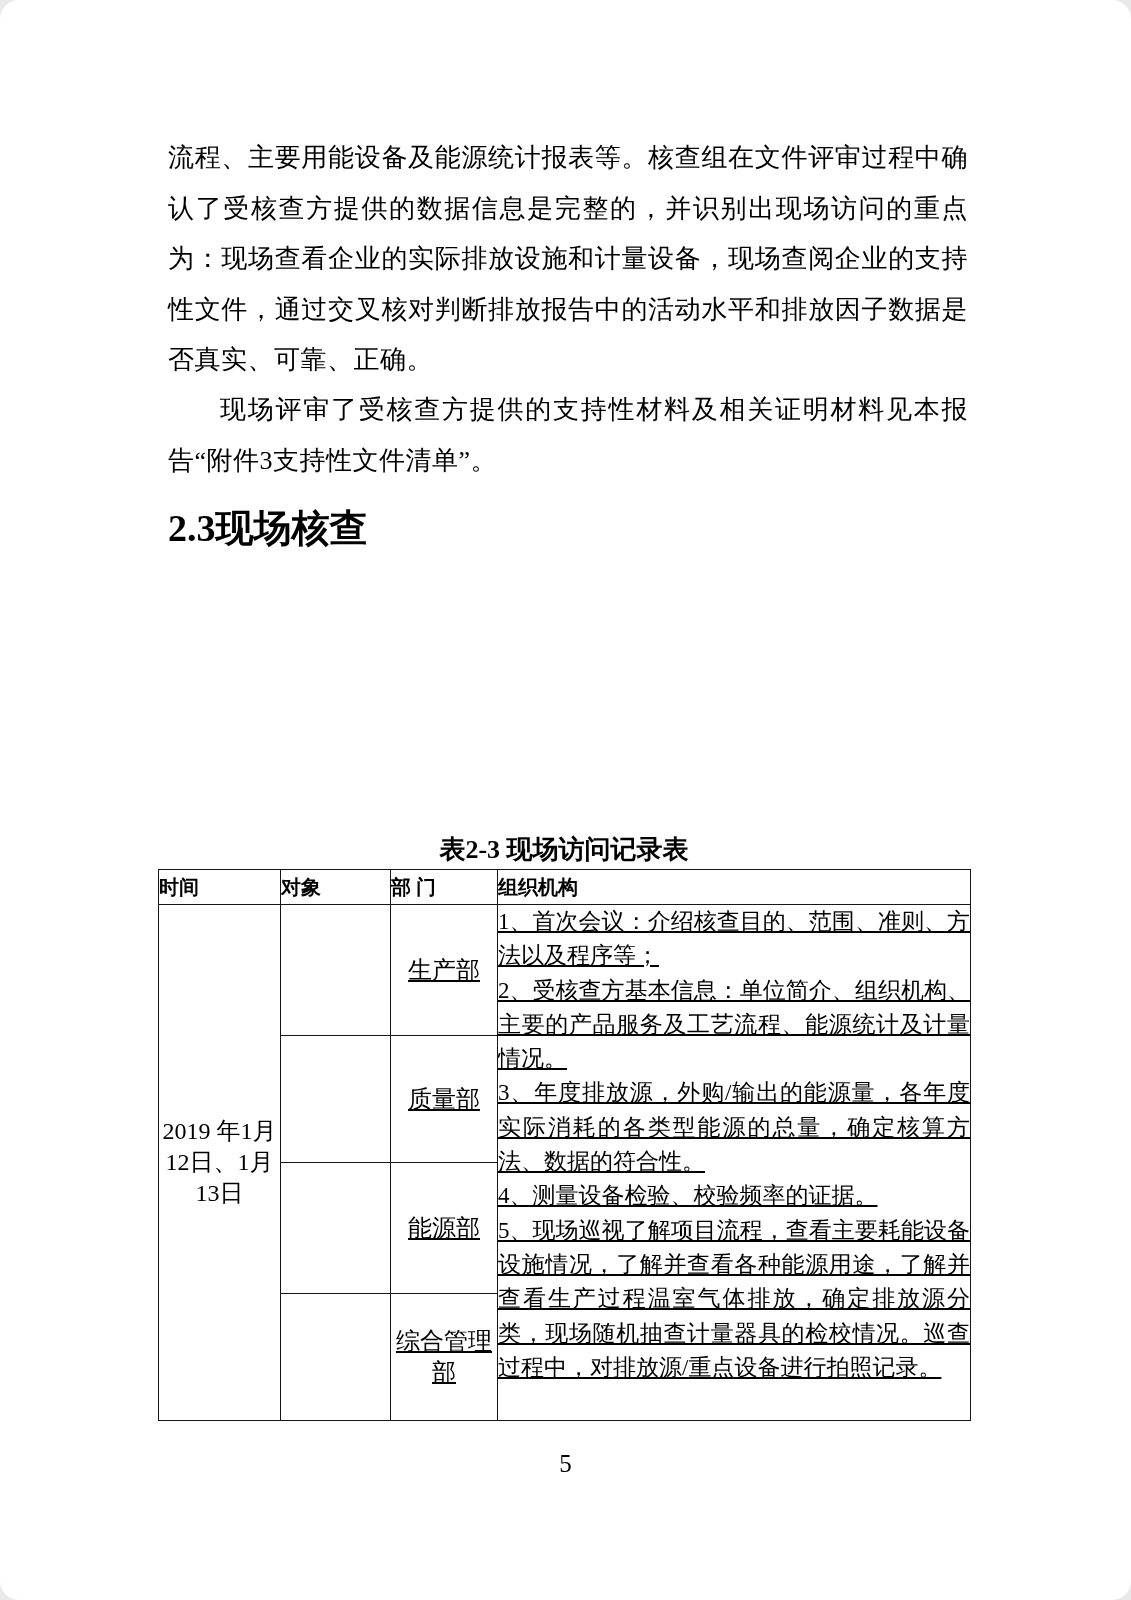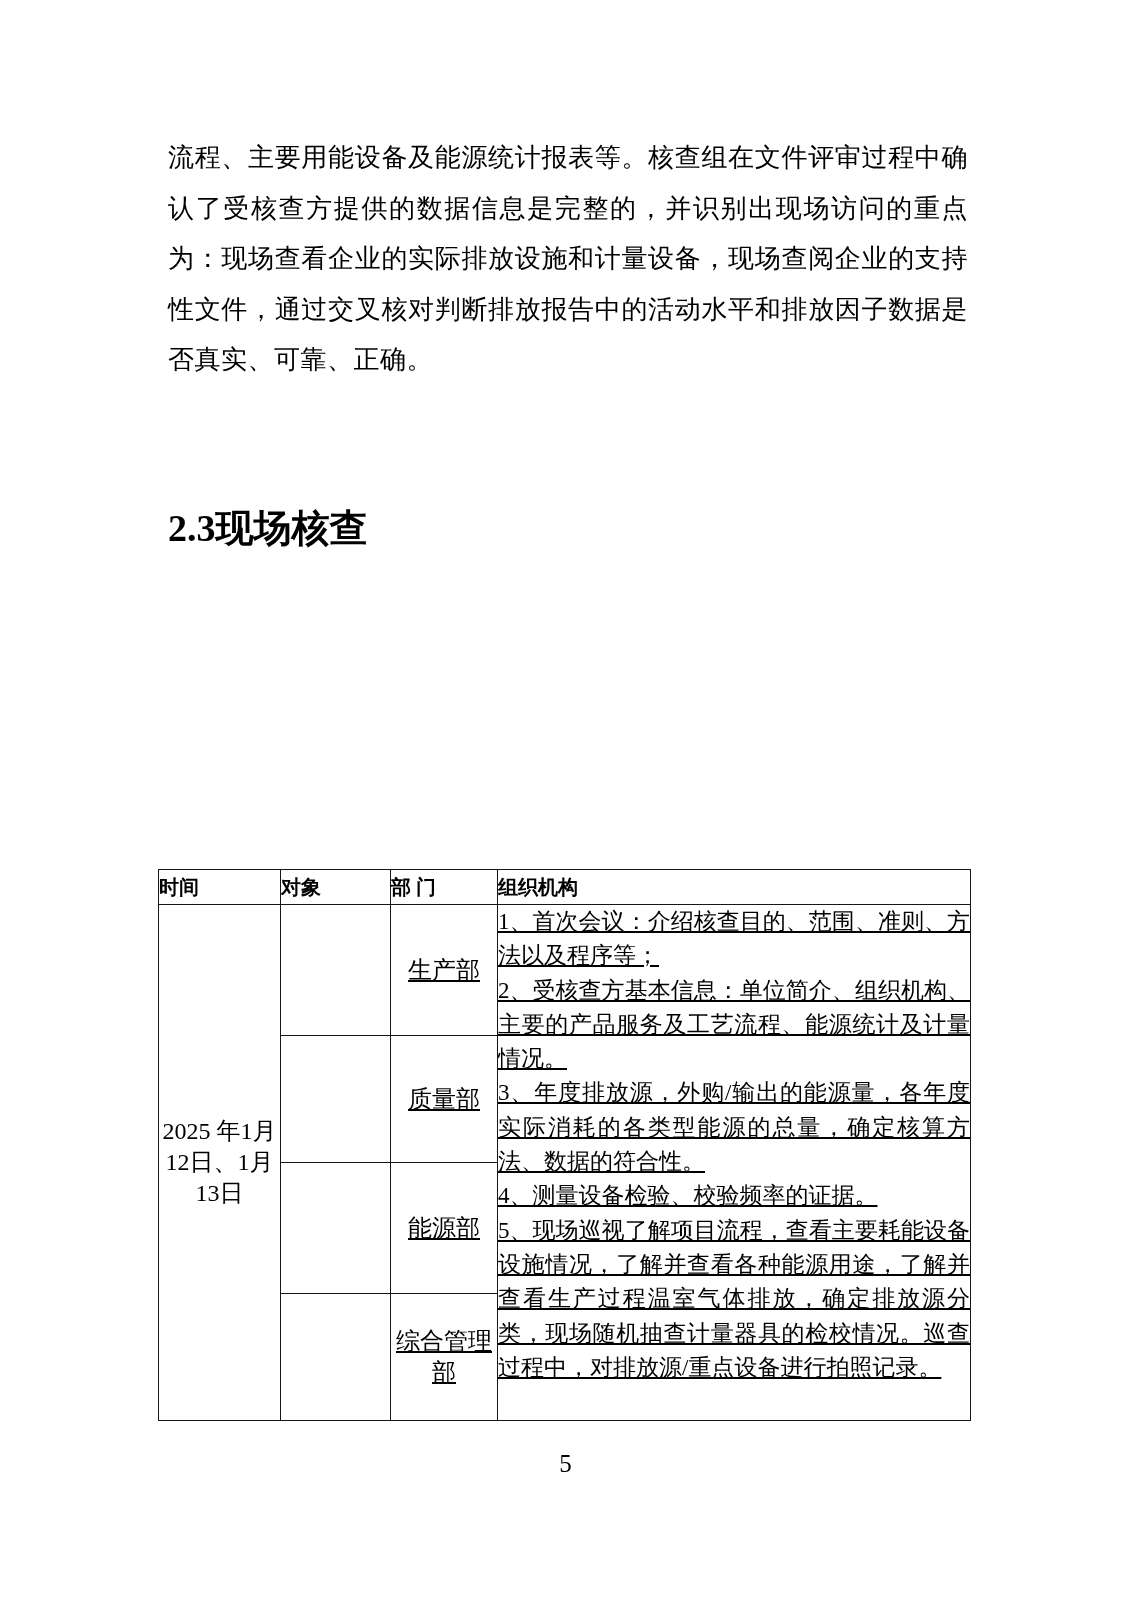--- a/index.html
+++ b/index.html
@@ -5,20 +5,21 @@
   html, body { margin: 0; padding: 0; background: #e9e9e9; }
   .page {
     position: relative;
     width: 1131px;
     height: 1600px;
     margin: 0 auto;
     background: #ffffff;
     overflow: hidden;
     font-family: "Liberation Serif", "DejaVu Serif", serif;
     color: #000000;
+    border-radius: 19px;
   }
   .body-para {
     position: absolute;
     left: 168px;
     width: 800px;
     margin: 0;
     font-size: 26px;
     line-height: 50.5px;
     text-align: justify;
     text-justify: inter-character;
@@ -105,41 +106,43 @@
     line-height: 32px;
   }
 </style>
 </head>
 <body>
 
 <div class="page">
 
   <p class="body-para para-1">流程、主要用能设备及能源统计报表等。核查组在文件评审过程中确认了受核查方提供的数据信息是完整的，并识别出现场访问的重点为：现场查看企业的实际排放设施和计量设备，现场查阅企业的支持性文件，通过交叉核对判断排放报告中的活动水平和排放因子数据是否真实、可靠、正确。</p>
 
+  <p class="body-para para-2">现场评审了受核查方提供的支持性材料及相关证明材料见本报告“附件3支持性文件清单”。</p>
 
   <h2 class="section-heading">2.3现场核查</h2>
 
 
+  <div class="table-title">表2-3 现场访问记录表</div>
 
   <table class="visit-table">
     <colgroup>
       <col style="width:122px">
       <col style="width:110px">
       <col style="width:107px">
       <col style="width:473px">
     </colgroup>
     <tbody>
         <tr>
       <th>时间</th>
       <th>对象</th>
       <th>部 门</th>
       <th>组织机构</th>
     </tr>
     <tr style="height:131px;">
-      <td class="time-cell" rowspan="4">2025 年1月12日、1月13日</td>
+      <td class="time-cell" rowspan="4">2019 年1月12日、1月13日</td>
       <td class="object-cell"></td>
       <td class="dept-cell">生产部</td>
       <td class="content-cell" rowspan="4">1、首次会议：介绍核查目的、范围、准则、方法以及程序等；
 2、受核查方基本信息：单位简介、组织机构、主要的产品服务及工艺流程、能源统计及计量情况。
 3、年度排放源，外购/输出的能源量，各年度实际消耗的各类型能源的总量，确定核算方法、数据的符合性。
 4、测量设备检验、校验频率的证据。
 5、现场巡视了解项目流程，查看主要耗能设备设施情况，了解并查看各种能源用途，了解并查看生产过程温室气体排放，确定排放源分类，现场随机抽查计量器具的检校情况。巡查过程中，对排放源/重点设备进行拍照记录。</td>
     </tr>
     <tr style="height:127px;">
       <td class="object-cell"></td>

